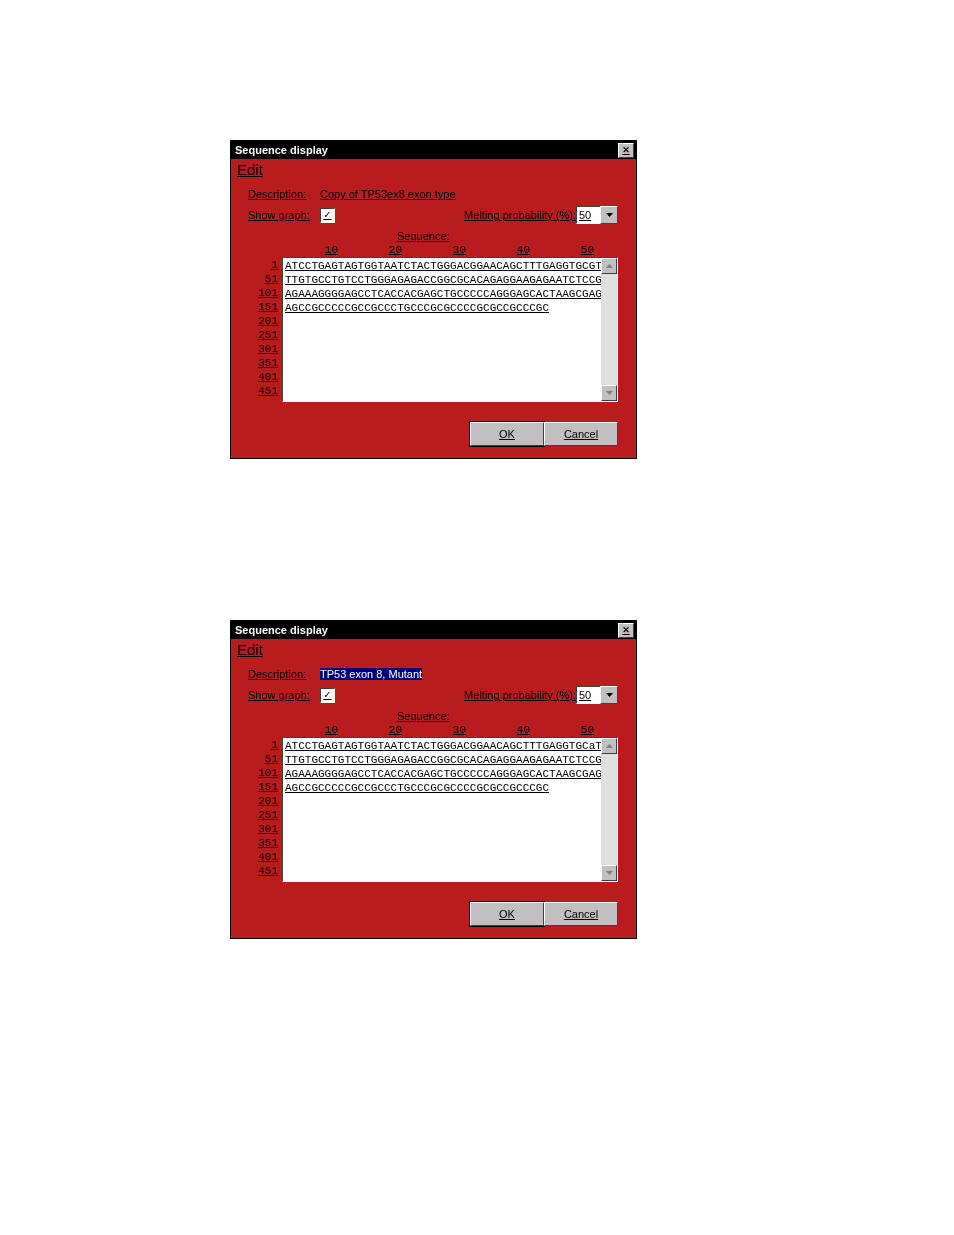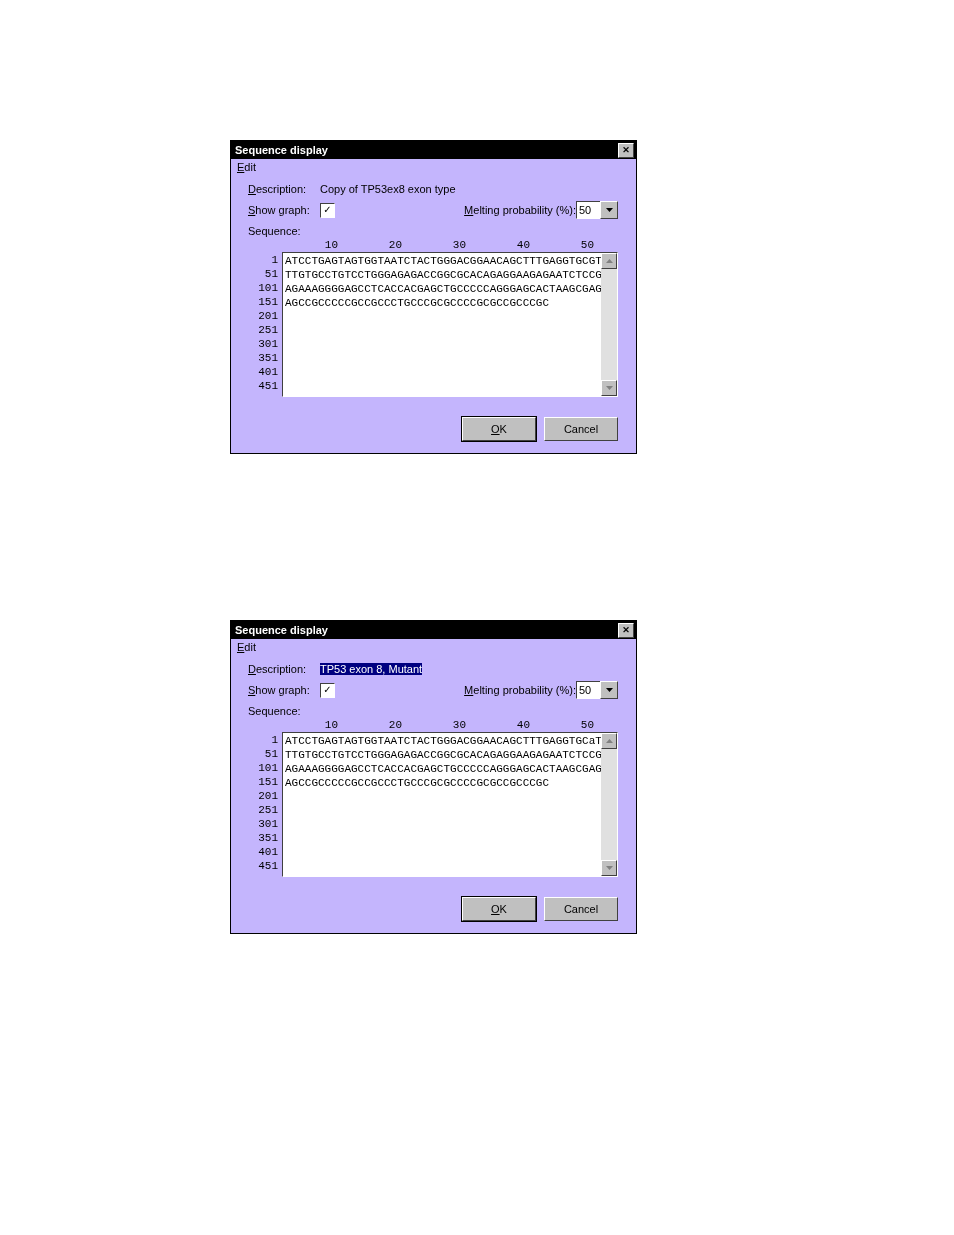--- a/index.html
+++ b/index.html
@@ -8,22 +8,23 @@
     background: #ffffff;
     font-family: "Tahoma", "MS Sans Serif", Arial, sans-serif;
     font-size: 11px;
     width: 954px;
     height: 1235px;
     position: relative;
   }
   .dialog {
     position: absolute;
     width: 405px;
-    background: #c4b5fd;
+    background: #b91c1c;
     border: 1px solid #000;
+    text-decoration: underline;
   }
   .titlebar {
     background: #000;
     color: #fff;
     height: 18px;
     display: flex;
     align-items: center;
     justify-content: space-between;
     padding: 0 2px;
     font-weight: bold;
@@ -42,21 +43,21 @@
     align-items: center;
     justify-content: center;
     font-size: 9px;
     color: #000;
     font-family: "Marlett", Arial;
     cursor: default;
     line-height: 1;
   }
   .menubar {
     padding: 2px 6px;
-    font-size: 11px;
+    font-size: 15px;
   }
   .menubar .und { text-decoration: underline; }
   .form-area {
     padding: 8px 18px 10px 17px;
   }
   .row {
     display: flex;
     align-items: center;
     margin-bottom: 6px;
     font-size: 11px;
@@ -104,21 +105,21 @@
     background: #c0c0c0;
     border-top: 1px solid #fff;
     border-left: 1px solid #fff;
     border-right: 1px solid #404040;
     border-bottom: 1px solid #404040;
     display: flex;
     align-items: center;
     justify-content: center;
   }
   .combo-btn svg { display:block; }
-  .seq-label { margin-bottom: 2px; }
+  .seq-label { margin-bottom: 2px; justify-content: center; }
   .ruler {
     display: flex;
     font-family: "Courier New", monospace;
     font-size: 11px;
     margin-left: 30px;
     margin-bottom: 1px;
     align-items: center;
   }
   .ruler span { width: 60px; text-align: right; padding-right: 4px; }
   .seq-container {
@@ -171,21 +172,20 @@
     display: flex;
     align-items: center;
     justify-content: center;
     box-sizing: border-box;
   }
   .scroll-btn.up { top: 0; }
   .scroll-btn.down { bottom: 0; }
   .btnrow {
     display: flex;
     justify-content: flex-end;
-    gap: 8px;
     padding: 10px 18px 12px 18px;
   }
   .btn {
     width: 72px;
     height: 22px;
     background: #c0c0c0;
     border-top: 1px solid #fff;
     border-left: 1px solid #fff;
     border-right: 1px solid #404040;
     border-bottom: 1px solid #404040;

